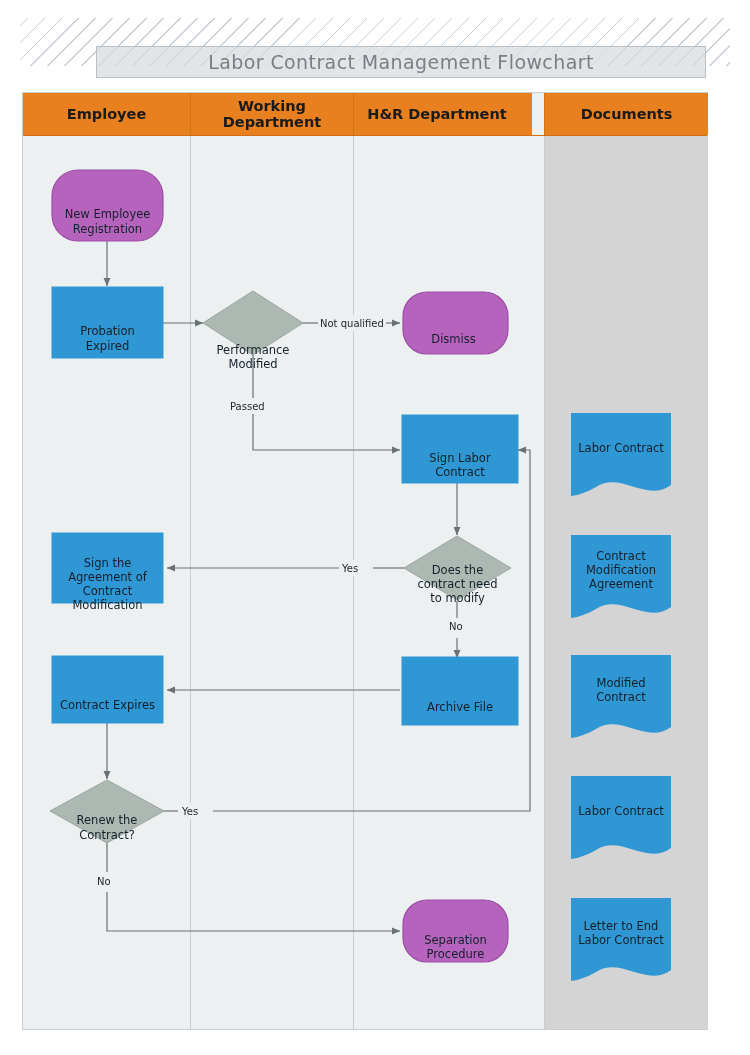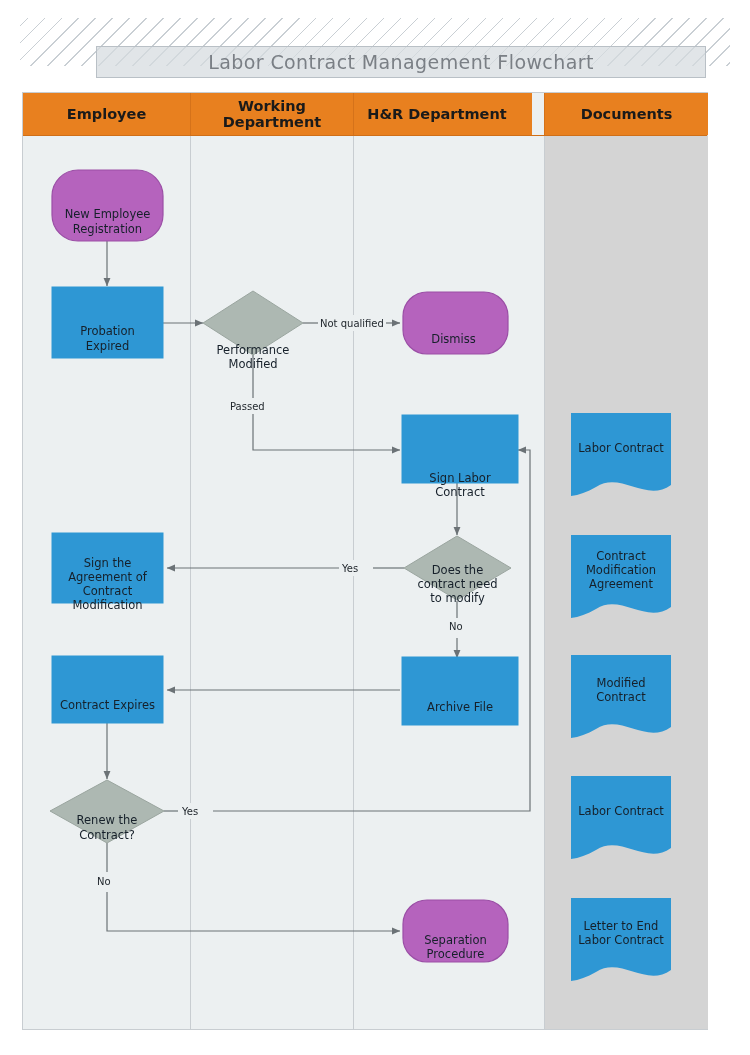--- a/index.html
+++ b/index.html
@@ -198,21 +198,21 @@
   <span>
     <span>Performance</span><br>
     <span>Modified</span>
   </span>
 </div>
 
 <div class="node-label" style="left:394px;top:292px;width:119px;height:62px;">
   <span>Dismiss</span>
 </div>
 
-<div class="node-label" style="left:402px;top:415px;width:116px;height:68px;align-items:flex-end;">
+<div class="node-label" style="left:402px;top:415px;width:116px;height:68px;">
   <span>
     <span>Sign Labor</span><br>
     <span>Contract</span>
   </span>
 </div>
 
 <div class="node-label" style="left:404px;top:536px;width:107px;height:64px;">
   <span>
     <span>Does the</span><br>
     <span>contract need</span><br>

